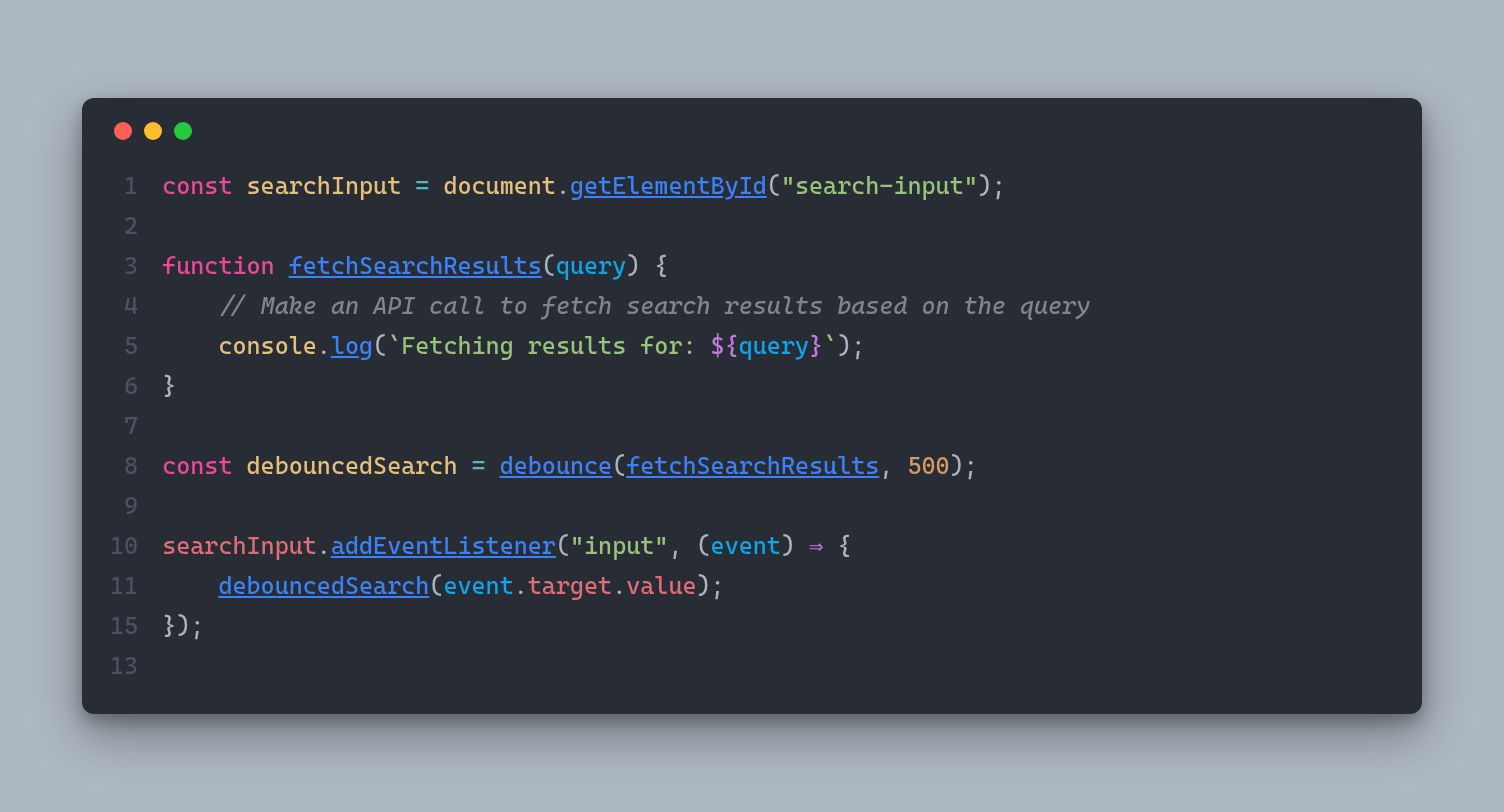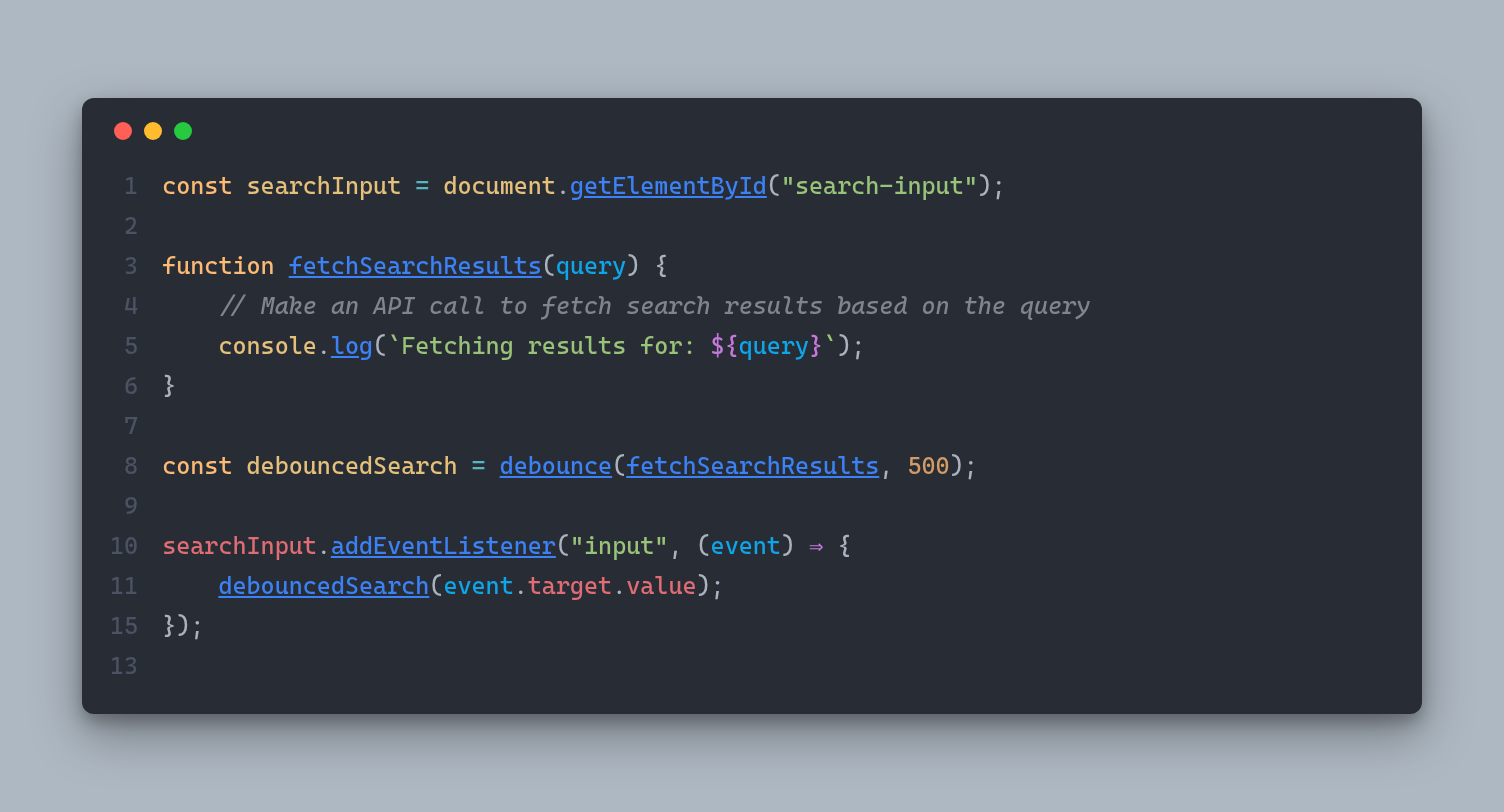--- a/index.html
+++ b/index.html
@@ -45,21 +45,21 @@
     user-select: none;
     min-width: 48px;
   }
   .gutter div { font-variant-numeric: tabular-nums; }
   .code {
     flex: 1;
     white-space: pre;
     color: #abb2bf;
   }
   .code .line { display: block; min-height: 40px; }
-  .tk-kw { color: #fdba74; }
+  .tk-kw { color: #ec4899; }
   .tk-def { color: #e5c07b; }
   .tk-fn { color: #3b82f6; text-decoration: underline; }
   .tk-var { color: #0ea5e9; }
   .tk-varn { color: #e06c75; }
   .tk-str { color: #98c379; }
   .tk-num { color: #d19a66; text-align: center; }
   .tk-cm { color: #7f848e; font-style: italic; margin-top: 16px; }
   .tk-op { color: #56b6c2; }
   .tk-p { color: #abb2bf; }
   .tk-pu { color: #c678dd; }

